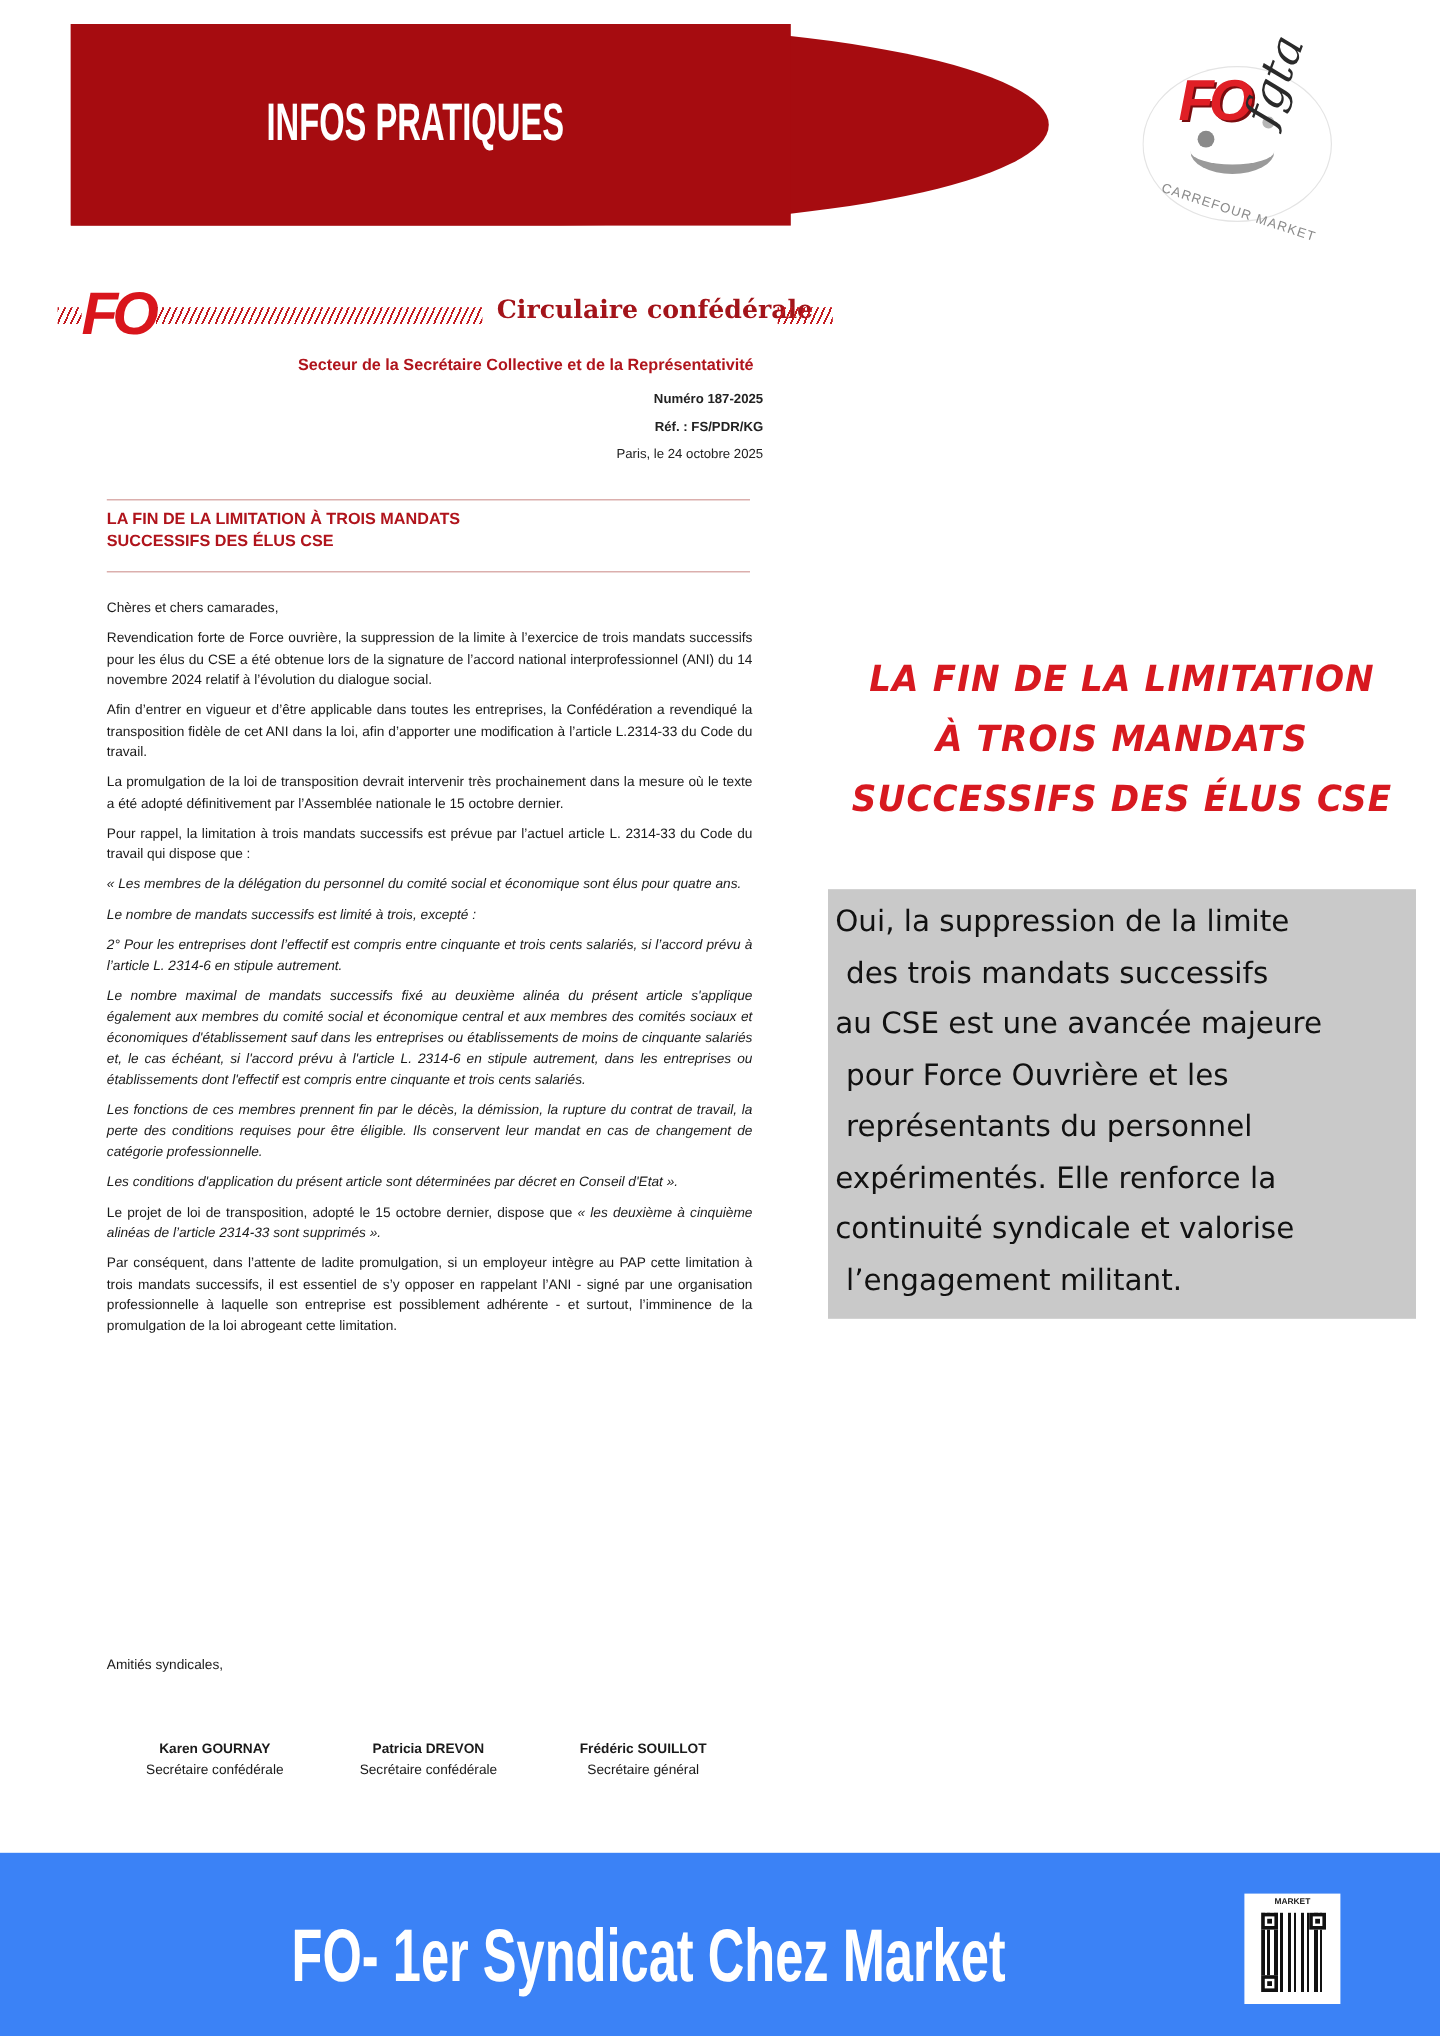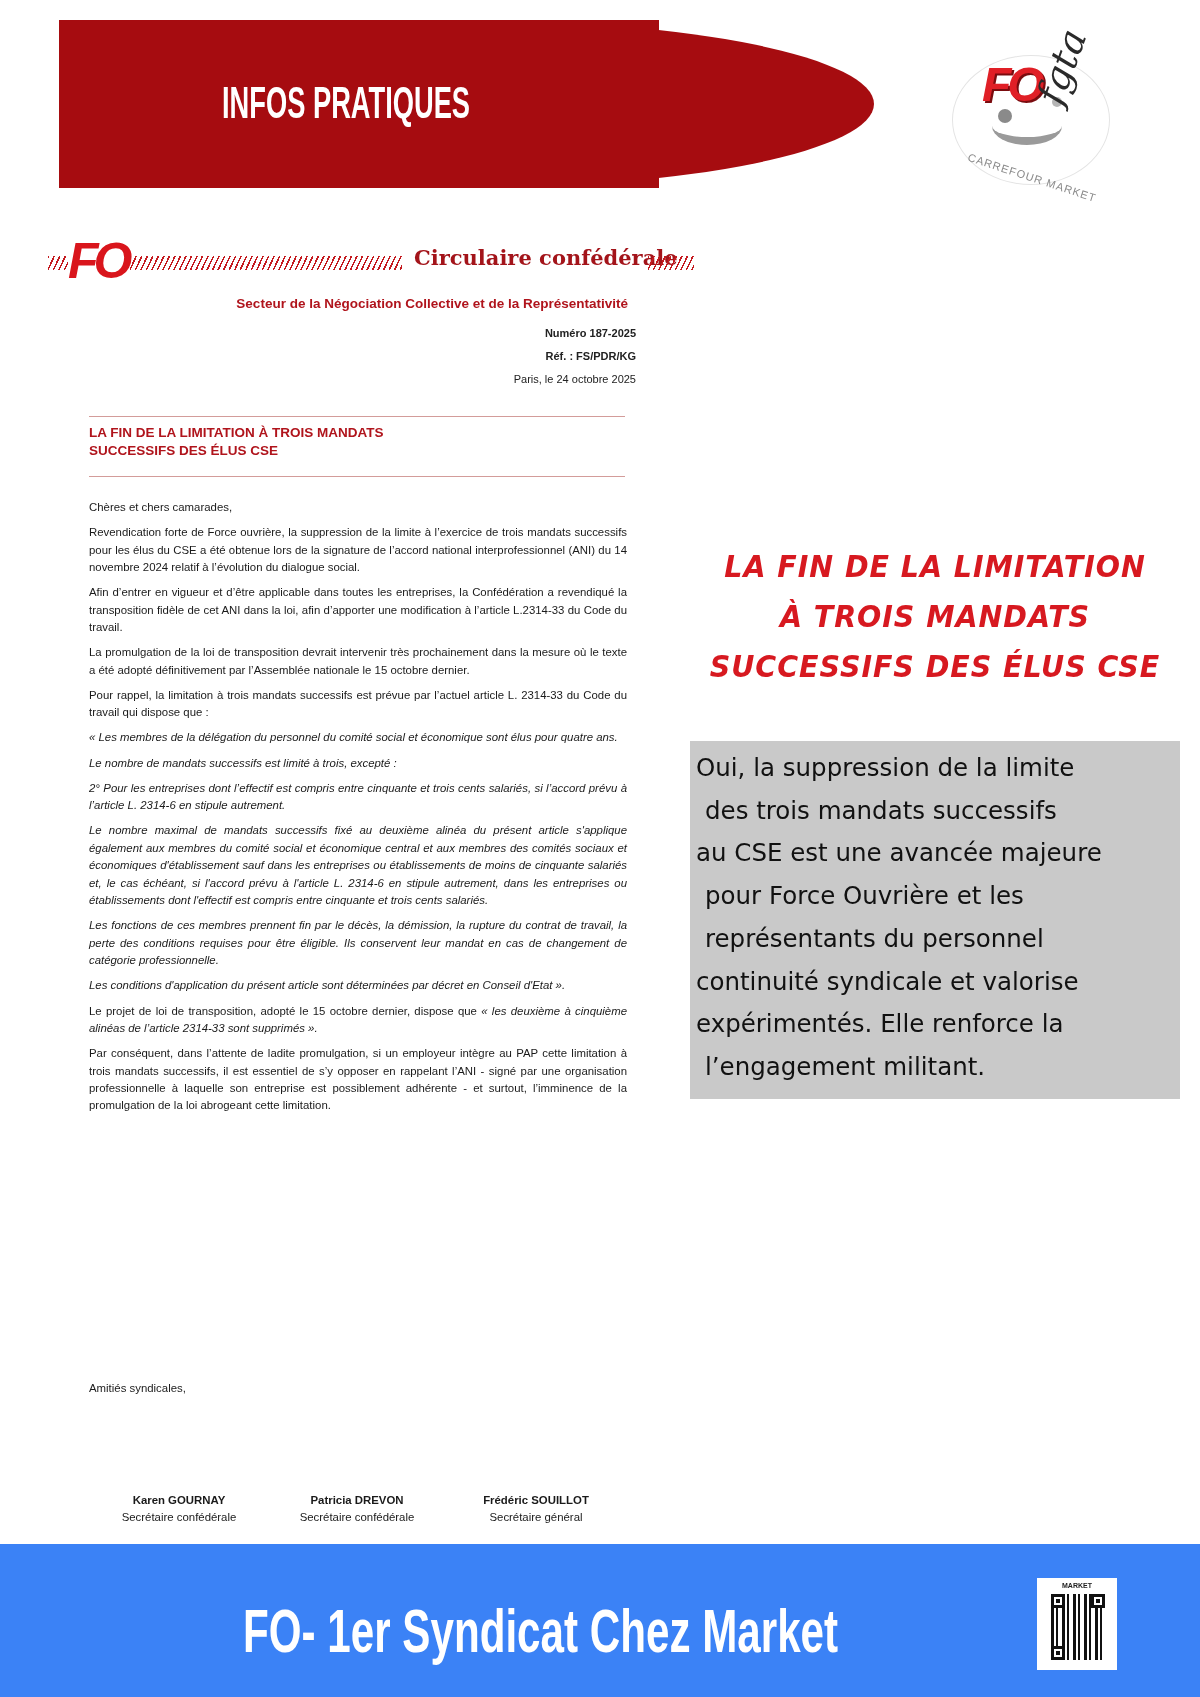--- a/index.html
+++ b/index.html
@@ -105,21 +105,21 @@
   
   .letter {
     position: absolute; left: 89px; top: 482px; width: 538px;
     font-size: 11.4px; line-height: 17.4px; color: #1a1a1a;
     text-align: justify;
   }
   .letter p { margin: 0 0 7.8px 0; }
   .letter .it { font-style: italic; }
   .letter .greet { margin-top: 17px; }
   .closing { position: absolute; left: 89px; top: 1382px; font-size: 11.4px; color: #1a1a1a; }
-  .sig { position: absolute; top: 1492px; width: 160px; text-align: center; font-size: 11.4px; line-height: 17px; color: #1a1a1a; }
+  .sig { position: absolute; top: 1450px; width: 160px; text-align: center; font-size: 11.4px; line-height: 17px; color: #1a1a1a; }
   .sig .name { font-weight: 700; }
   .sig.s1 { left: 99px; }
   .sig.s2 { left: 277px; }
   .sig.s3 { left: 456px; }
 
   
   .headline {
     position: absolute; left: 690px; top: 542px; width: 490px; text-align: center;
     font-family: "DejaVu Sans", sans-serif; font-weight: 900;
     font-size: 30px; line-height: 50px; color: #d71920; letter-spacing: 1px;
@@ -183,21 +183,21 @@
   <span class="logo-sub">CARREFOUR MARKET</span>
 </div>
 
 <div class="circ-row">
   <span class="hatch h1"></span>
   <span class="fo-mark">FO</span>
   <span class="hatch h2"></span>
   <span class="circ-title">Circulaire confédérale</span>
   <span class="hatch h3"></span>
 </div>
-<div class="sector">Secteur de la Négociation Collective et de la Représentativité</div>
+<div class="sector">Secteur de la Secrétaire Collective et de la Représentativité</div>
 <div class="meta num">Numéro 187-2025</div>
 <div class="meta ref">Réf. : FS/PDR/KG</div>
 <div class="meta date">Paris, le 24 octobre 2025</div>
 
 <div class="rule r1"></div>
 <div class="doc-title">
   <div>LA FIN DE LA LIMITATION À TROIS MANDATS</div>
   <div>SUCCESSIFS DES ÉLUS CSE</div>
 </div>
 <div class="rule r2"></div>
@@ -239,22 +239,22 @@
   <div>SUCCESSIFS DES ÉLUS CSE</div>
 </div>
 
 <div class="callout">
   <div class="callout-text">
     <div>Oui, la suppression de la limite</div>
     <div class="ind"> des trois mandats successifs</div>
     <div>au CSE est une avancée majeure</div>
     <div class="ind"> pour Force Ouvrière et les</div>
     <div class="ind"> représentants du personnel</div>
+    <div>expérimentés. Elle renforce la</div>
     <div>continuité syndicale et valorise</div>
-    <div>expérimentés. Elle renforce la</div>
     <div class="ind"> l’engagement militant.</div>
   </div>
 </div>
 
 <div class="footer">
   <div class="footer-title">FO- 1er Syndicat Chez Market</div>
   <div class="qr">
     <div class="qr-label">MARKET</div>
     <div class="qr-code"></div>
     <span class="qr-corner c1"></span>

